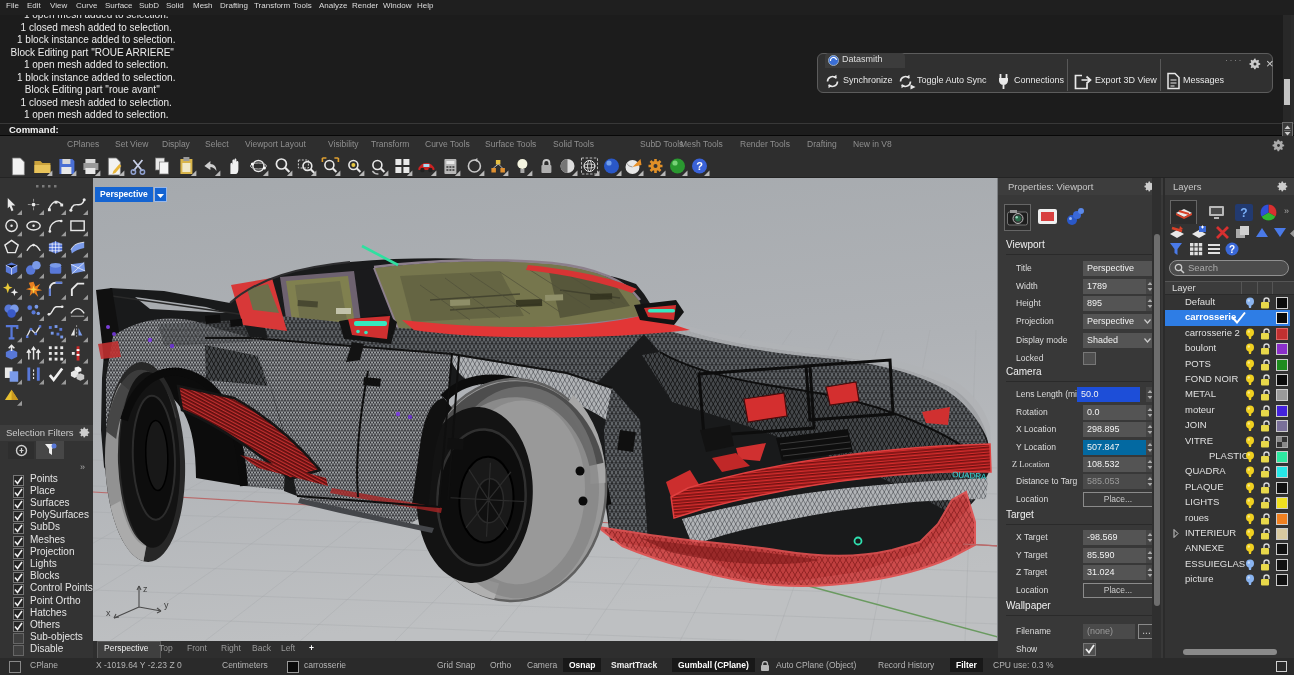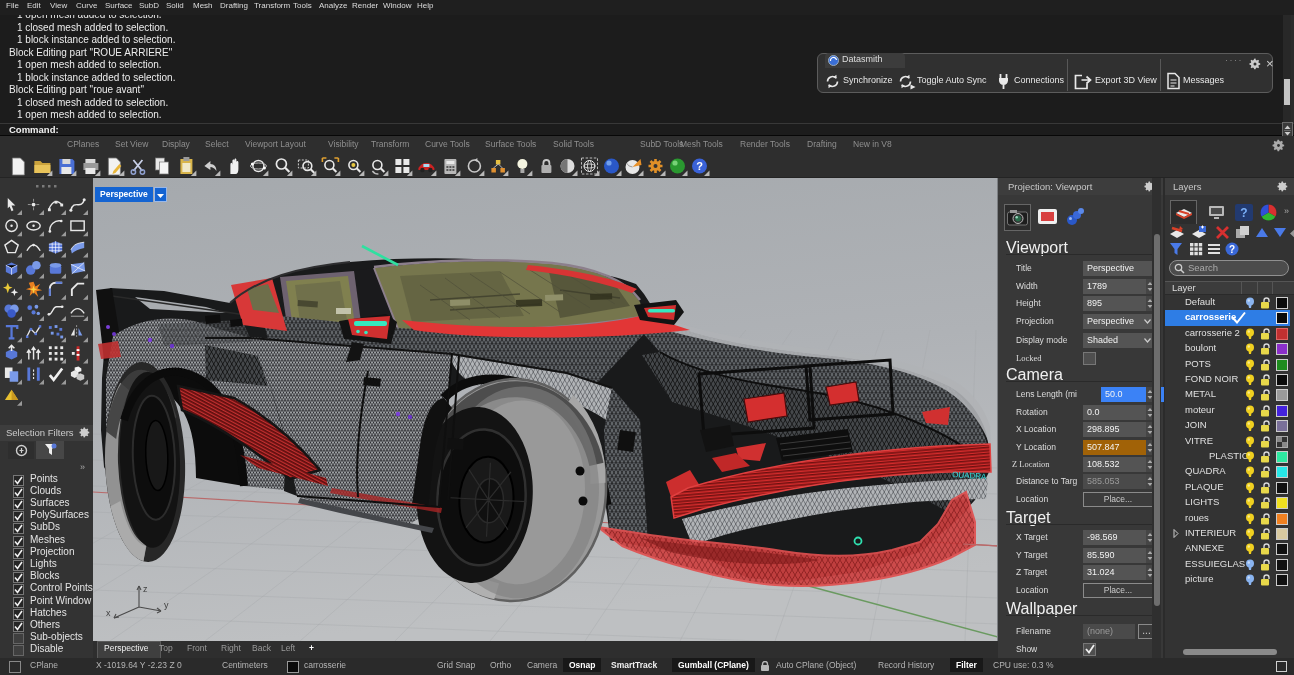--- a/index.html
+++ b/index.html
@@ -3,21 +3,21 @@
 <meta charset="utf-8">
 <style>
   html,body{margin:0;padding:0;}
   body{width:1294px;height:675px;overflow:hidden;background:#2b2b2b;
        font-family:"Liberation Sans",sans-serif;position:relative;}
   .abs{position:absolute;}
   #menubar{left:0;top:0;width:1294px;height:15px;background:#1f1f1f;color:#dcdcdc;font-size:8px;}
   #menubar span{position:absolute;top:1px;}
   #cmdarea{left:0;top:15px;width:1283px;height:108px;background:#1c1c1c;color:#ececec;font-size:10px;overflow:hidden;}
   #cmdarea .lines{position:absolute;left:9px;top:-6px;line-height:12.55px;}
-  #cmdarea .lines div{white-space:pre;}
+  #cmdarea .lines div{white-space:pre;text-align:center;}
   #cmdline{left:0;top:123px;width:1294px;height:13px;background:#1c1c1c;color:#f2f2f2;
            font-size:9.5px;font-weight:bold;border-top:1px solid #383838;border-bottom:1px solid #070707;box-sizing:border-box;}
   #cmdline span{position:absolute;left:9px;top:0px;}
   #cmdsb{left:1283px;top:15px;width:8px;height:108px;background:#282828;}
   #cmdsb .thumb{position:absolute;left:1px;top:64px;width:6px;height:26px;background:#c4c4c4;}
   #tabrow{left:0;top:136px;width:1294px;height:19px;background:#2e2e2e;color:#8f8f8f;font-size:8.5px;}
   #tabrow span{position:absolute;top:3px;}
   #tabrow .on{color:#f2f2f2;margin-top:25px;}
   #iconrow{left:0;top:155px;width:1294px;height:23px;background:#2e2e2e;border-bottom:1px solid #242424;box-sizing:border-box;}
   #lefttools{left:0;top:178px;width:93px;height:247px;background:#333333;}
@@ -26,21 +26,21 @@
   #vptabs{left:93px;top:641px;width:905px;height:17px;background:#2e2e2e;color:#9a9a9a;font-size:8.5px;}
   #vptabs span{position:absolute;top:2px;}
   #statusbar{left:0;top:658px;width:1294px;height:17px;background:#2a2a2a;color:#b4b4b4;font-size:8.5px;}
   #statusbar span{position:absolute;top:2px;}
   #statusbar .hl{background:#181818;color:#ffffff;font-weight:bold;padding:2px 6px;top:0px;}
   #props{left:998px;top:178px;width:165px;height:480px;background:#383838;color:#dddddd;font-size:8.5px;}
   #layers{left:1165px;top:178px;width:129px;height:480px;background:#333333;color:#e0e0e0;font-size:9.5px;}
   .inbox{position:absolute;height:15px;background:#545454;color:#f2f2f2;font-size:9px;
          line-height:15px;padding-left:4px;box-sizing:border-box;overflow:hidden;}
   .plabel{position:absolute;color:#dddddd;font-size:8.5px;}
-  .phead{position:absolute;color:#f0f0f0;font-size:16px;}
+  .phead{position:absolute;color:#f0f0f0;font-size:10px;}
   #datasmith{left:817px;top:53px;width:456px;height:40px;background:#303030;border:1px solid #5c5c5c;
              border-radius:6px;box-sizing:border-box;color:#e8e8e8;font-size:9px;}
 </style>
 </head>
 <body>
 <div class="abs" id="menubar">
     <span style="left:6px">File</span>
     <span style="left:27px">Edit</span>
     <span style="left:50px">View</span>
     <span style="left:76px">Curve</span>
@@ -558,21 +558,21 @@
     <span style="position:absolute;left:80px;top:37px;color:#aaaaaa;font-size:9px;">»</span>
     <span style="position:absolute;left:13px;top:49.5px;width:9px;height:9px;background:#262626;border:1px solid #777;"></span>
     <svg style="position:absolute;left:13px;top:49.5px" width="11" height="11">
       <path d="M2,5.5 L4.5,8.5 L9,2" stroke="#f0f0f0" stroke-width="1.6" fill="none"></path>
     </svg>
     <span style="position:absolute;left:30px;top:47.5px;">Points</span>
     <span style="position:absolute;left:13px;top:61.7px;width:9px;height:9px;background:#262626;border:1px solid #777;"></span>
     <svg style="position:absolute;left:13px;top:61.7px" width="11" height="11">
       <path d="M2,5.5 L4.5,8.5 L9,2" stroke="#f0f0f0" stroke-width="1.6" fill="none"></path>
     </svg>
-    <span style="position:absolute;left:30px;top:59.7px;">Clouds</span>
+    <span style="position:absolute;left:30px;top:59.7px;">Place</span>
     <span style="position:absolute;left:13px;top:73.9px;width:9px;height:9px;background:#262626;border:1px solid #777;"></span>
     <svg style="position:absolute;left:13px;top:73.9px" width="11" height="11">
       <path d="M2,5.5 L4.5,8.5 L9,2" stroke="#f0f0f0" stroke-width="1.6" fill="none"></path>
     </svg>
     <span style="position:absolute;left:30px;top:71.9px;">Surfaces</span>
     <span style="position:absolute;left:13px;top:86.1px;width:9px;height:9px;background:#262626;border:1px solid #777;"></span>
     <svg style="position:absolute;left:13px;top:86.1px" width="11" height="11">
       <path d="M2,5.5 L4.5,8.5 L9,2" stroke="#f0f0f0" stroke-width="1.6" fill="none"></path>
     </svg>
     <span style="position:absolute;left:30px;top:84.1px;">PolySurfaces</span>
@@ -603,21 +603,21 @@
     <span style="position:absolute;left:30px;top:145.1px;">Blocks</span>
     <span style="position:absolute;left:13px;top:159.3px;width:9px;height:9px;background:#262626;border:1px solid #777;"></span>
     <svg style="position:absolute;left:13px;top:159.3px" width="11" height="11">
       <path d="M2,5.5 L4.5,8.5 L9,2" stroke="#f0f0f0" stroke-width="1.6" fill="none"></path>
     </svg>
     <span style="position:absolute;left:30px;top:157.3px;">Control Points</span>
     <span style="position:absolute;left:13px;top:171.5px;width:9px;height:9px;background:#262626;border:1px solid #777;"></span>
     <svg style="position:absolute;left:13px;top:171.5px" width="11" height="11">
       <path d="M2,5.5 L4.5,8.5 L9,2" stroke="#f0f0f0" stroke-width="1.6" fill="none"></path>
     </svg>
-    <span style="position:absolute;left:30px;top:169.5px;">Point Window</span>
+    <span style="position:absolute;left:30px;top:169.5px;">Point Ortho</span>
     <span style="position:absolute;left:13px;top:183.7px;width:9px;height:9px;background:#262626;border:1px solid #777;"></span>
     <svg style="position:absolute;left:13px;top:183.7px" width="11" height="11">
       <path d="M2,5.5 L4.5,8.5 L9,2" stroke="#f0f0f0" stroke-width="1.6" fill="none"></path>
     </svg>
     <span style="position:absolute;left:30px;top:181.7px;">Hatches</span>
     <span style="position:absolute;left:13px;top:195.9px;width:9px;height:9px;background:#262626;border:1px solid #777;"></span>
     <svg style="position:absolute;left:13px;top:195.9px" width="11" height="11">
       <path d="M2,5.5 L4.5,8.5 L9,2" stroke="#f0f0f0" stroke-width="1.6" fill="none"></path>
     </svg>
     <span style="position:absolute;left:30px;top:193.9px;">Others</span>
@@ -842,21 +842,21 @@
       <path d="M2.5,4 V3 a2.5 2.5 0 0 1 5,0 V4" fill="none" stroke="#b8b8b8" stroke-width="1.4"></path>
     </svg>
 <span style="left:776px">Auto CPlane (Object)</span>
 <span style="left:878px">Record History</span>
 <span class="hl" style="left:950px">Filter</span>
 <span style="left:993px">CPU use: 0.3 %</span>
 <span style="left:1276px;top:3px;width:9px;height:9px;background:#2a2a2a;border:1.5px solid #d0d0d0;"></span>
 </div>
 <div class="abs" id="props">
     <div style="position:absolute;left:0;top:0;width:165px;height:17px;background:#3d3d3d;">
-      <span style="position:absolute;left:10px;top:3px;color:#c8c8c8;font-size:9.5px;">Projection: Viewport</span>
+      <span style="position:absolute;left:10px;top:3px;color:#c8c8c8;font-size:9.5px;">Properties: Viewport</span>
       <svg style="position:absolute;left:146px;top:3px" width="11" height="11" viewBox="0 0 16 16">
         <path fill="#cccccc" d="M8 5a3 3 0 100 6 3 3 0 000-6zm7 4-.1-2-1.8-.4-.6-1.4 1-1.5L12 2.2l-1.5 1-1.4-.6L8.7 .8 6.7.9 6.3 2.7 4.9 3.3 3.4 2.3 2 3.7l1 1.5L2.4 6.6.6 7 .7 9l1.8.4.6 1.4-1 1.5 1.4 1.4 1.5-1 1.4.6.4 1.8 2-.1.4-1.8 1.4-.6 1.5 1 1.4-1.4-1-1.5.6-1.4Z"></path>
       </svg>
     </div>
     <div style="position:absolute;left:6px;top:26px;width:27px;height:27px;background:#2c2c2c;border:1px solid #666;box-sizing:border-box;">
       <svg style="position:absolute;left:2px;top:4px" width="21" height="17">
         <rect x="0.5" y="3" width="20" height="13" rx="2" fill="#1d1d1d" stroke="#888" stroke-width="0.8"></rect>
         <rect x="3" y="1" width="7" height="3" fill="#999"></rect>
         <circle cx="11" cy="9.5" r="5" fill="#333" stroke="#bbb" stroke-width="1"></circle>
         <circle cx="11" cy="9.5" r="3" fill="#2a6a4a"></circle>
@@ -890,41 +890,41 @@
         <path d="M4,3 L6.5,6 L1.5,6 Z M4,12 L6.5,9 L1.5,9 Z" fill="#aaaaaa"></path>
       </svg></div>
     <div class="plabel" style="left:18px;top:138px;width:66px;white-space:nowrap;overflow:hidden;">Projection</div>
     <div class="inbox" style="left:85px;top:136px;width:71px;">Perspective<svg style="position:absolute;right:3px;top:5px" width="7" height="5">
         <path d="M0.5,0.5 L3.5,4 L6.5,0.5" fill="none" stroke="#ccc" stroke-width="1.2"></path>
       </svg></div>
     <div class="plabel" style="left:18px;top:157px;width:66px;white-space:nowrap;overflow:hidden;">Display mode</div>
     <div class="inbox" style="left:85px;top:155px;width:71px;">Shaded<svg style="position:absolute;right:3px;top:5px" width="7" height="5">
         <path d="M0.5,0.5 L3.5,4 L6.5,0.5" fill="none" stroke="#ccc" stroke-width="1.2"></path>
       </svg></div>
-    <div class="plabel" style="left:18px;top:175px;width:66px;white-space:nowrap;overflow:hidden;font-family:Liberation Serif, serif;">Locked</div>
+    <div class="plabel" style="left:18px;top:175px;width:66px;white-space:nowrap;overflow:hidden;">Locked</div>
     <div style="position:absolute;left:85px;top:174px;width:11px;height:11px;background:#4f4f4f;border:1px solid #777;"></div>
     <div class="phead" style="left:8px;top:188px">Camera</div>
     <div style="position:absolute;left:8px;top:203px;width:150px;height:1px;background:#2a2a2a"></div>
     <div class="plabel" style="left:18px;top:211px;width:66px;white-space:nowrap;overflow:hidden;">Lens Length (mi</div>
-    <div class="inbox" style="left:103px;top:209px;width:63px;background:#3b82f6;color:#f2f2f2;">50.0</div>
+    <div class="inbox" style="left:79px;top:209px;width:63px;background:#1d4ed8;color:#f2f2f2;">50.0</div>
     <div style="position:absolute;left:148px;top:209px;width:8px;height:15px;background:#454545;"><svg width="8" height="15">
         <path d="M4,3 L6.5,6 L1.5,6 Z M4,12 L6.5,9 L1.5,9 Z" fill="#aaaaaa"></path>
       </svg></div>
     <div class="plabel" style="left:18px;top:229px;width:66px;white-space:nowrap;overflow:hidden;">Rotation</div>
     <div class="inbox" style="left:85px;top:227px;width:63px;background:#545454;color:#f2f2f2;">0.0</div>
     <div style="position:absolute;left:148px;top:227px;width:8px;height:15px;background:#454545;"><svg width="8" height="15">
         <path d="M4,3 L6.5,6 L1.5,6 Z M4,12 L6.5,9 L1.5,9 Z" fill="#aaaaaa"></path>
       </svg></div>
     <div class="plabel" style="left:18px;top:246px;width:66px;white-space:nowrap;overflow:hidden;">X Location</div>
     <div class="inbox" style="left:85px;top:244px;width:63px;background:#545454;color:#f2f2f2;">298.895</div>
     <div style="position:absolute;left:148px;top:244px;width:8px;height:15px;background:#454545;"><svg width="8" height="15">
         <path d="M4,3 L6.5,6 L1.5,6 Z M4,12 L6.5,9 L1.5,9 Z" fill="#aaaaaa"></path>
       </svg></div>
     <div class="plabel" style="left:18px;top:264px;width:66px;white-space:nowrap;overflow:hidden;">Y Location</div>
-    <div class="inbox" style="left:85px;top:262px;width:63px;background:#a16207;color:#f2f2f2;">507.847</div>
+    <div class="inbox" style="left:85px;top:262px;width:63px;background:#0369a1;color:#f2f2f2;">507.847</div>
     <div style="position:absolute;left:148px;top:262px;width:8px;height:15px;background:#454545;"><svg width="8" height="15">
         <path d="M4,3 L6.5,6 L1.5,6 Z M4,12 L6.5,9 L1.5,9 Z" fill="#aaaaaa"></path>
       </svg></div>
     <div class="plabel" style="left:14px;top:281px;width:66px;white-space:nowrap;overflow:hidden;font-family:Liberation Serif, serif;">Z Location</div>
     <div class="inbox" style="left:85px;top:279px;width:63px;background:#545454;color:#f2f2f2;">108.532</div>
     <div style="position:absolute;left:148px;top:279px;width:8px;height:15px;background:#454545;"><svg width="8" height="15">
         <path d="M4,3 L6.5,6 L1.5,6 Z M4,12 L6.5,9 L1.5,9 Z" fill="#aaaaaa"></path>
       </svg></div>
     <div class="plabel" style="left:18px;top:298px;width:66px;white-space:nowrap;overflow:hidden;">Distance to Targ</div>
     <div class="inbox" style="left:85px;top:296px;width:63px;background:#4a4a4a;color:#9a9a9a;">585.053</div>

